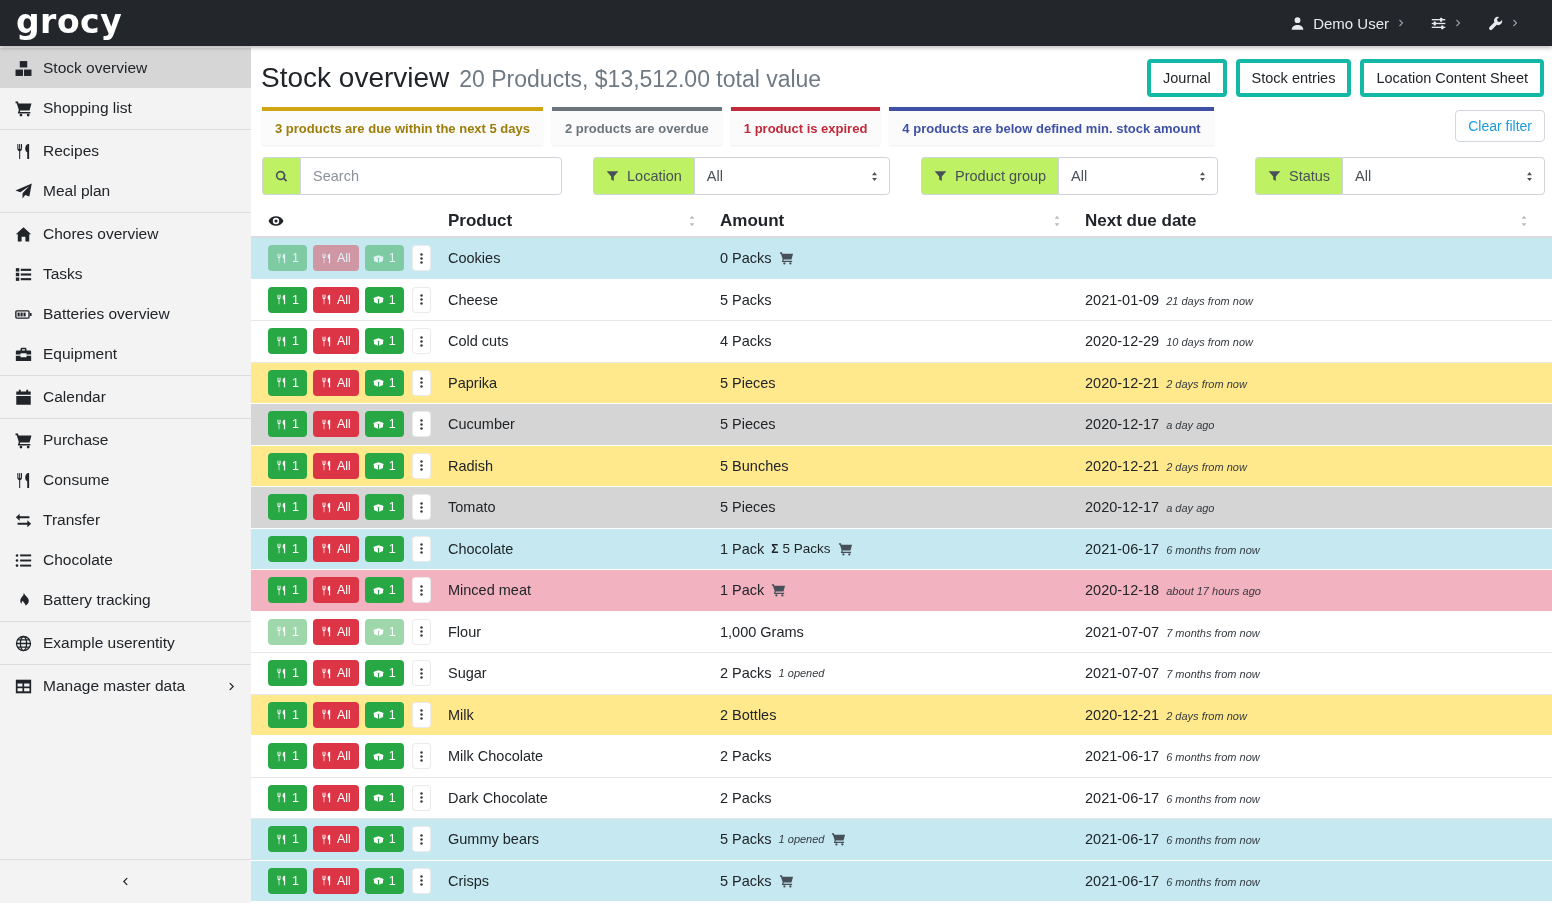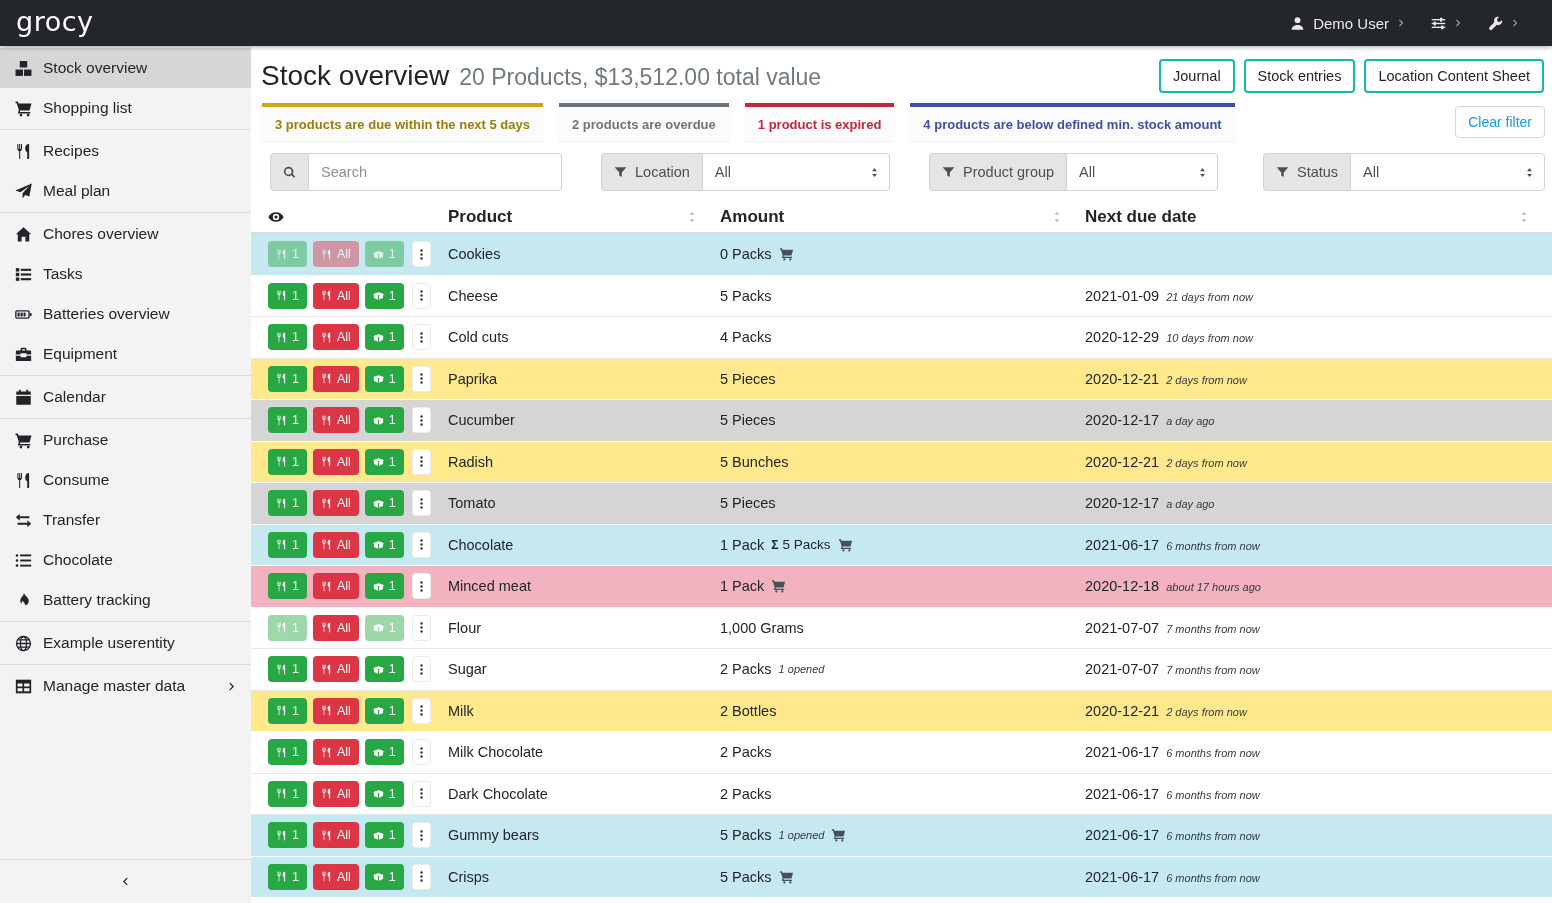--- a/index.html
+++ b/index.html
@@ -5,21 +5,21 @@
   * { box-sizing: border-box; margin: 0; padding: 0; }
   html, body { width: 1552px; height: 903px; overflow: hidden; background: #fff;
     font-family: "Liberation Sans", sans-serif; color: #212529; }
   svg { display: block; width: 100%; height: 100%; }
   .icon { display: inline-block; flex: none; }
   button { font-family: inherit; }
 
   
   .topbar { position: absolute; top: 0; left: 0; width: 1552px; height: 46px; background: #23272b;
     display: flex; align-items: center; justify-content: space-between; box-shadow: 0 2px 4px rgba(0,0,0,.25); z-index: 5; }
-  .logo { color: #fff; font-size: 27px; font-weight: 400; letter-spacing: .5px; padding: 0 0 3px 16px;
+  .logo { color: #fff; font-size: 33px; font-weight: 700; letter-spacing: .5px; padding: 0 0 3px 16px;
     font-family: "DejaVu Sans", sans-serif; }
   .tb-right { display: flex; align-items: center; gap: 26px; padding-right: 33px; }
   .tb-group { display: flex; align-items: center; gap: 8px; cursor: pointer; }
   .tb-icon { width: 15px; height: 15px; color: #e8eaed; }
   .tb-user-label { font-size: 15px; color: #e8eaed; }
   .chev { width: 8px; height: 12px; color: #9aa0a6; }
 
   
   .layout { position: absolute; top: 46px; left: 0; width: 1552px; height: 857px; display: flex; }
 
@@ -38,34 +38,34 @@
   .side-collapse .icon { width: 9px; height: 13px; color: #212529; }
 
   
   .main { flex: 1; display: flex; flex-direction: column; background: #fff; overflow: hidden; }
 
   .page-head { display: flex; align-items: center; justify-content: space-between; padding: 13px 8px 2px 10px; }
   .title-wrap { display: flex; align-items: baseline; gap: 10px; }
   .page-title { font-size: 28px; font-weight: 500; }
   .page-subtitle { font-size: 23px; color: #6f7a84; }
   .head-buttons { display: flex; gap: 9px; }
-  .btn-outline { background: #fff; border: 2px solid #14b8a6; color: #212529; font-size: 14.5px;
+  .btn-outline { background: #fff; border: 4px solid #14b8a6; color: #212529; font-size: 14.5px;
     padding: 7px 12px; border-radius: 4px; cursor: pointer; }
 
-  .banner-row { display: flex; align-items: center; gap: 16px; padding: 8px 7px 8px 11px; }
+  .banner-row { display: flex; align-items: center; gap: 9px; padding: 8px 7px 8px 11px; }
   .banner { border-top: 4px solid; background: #fbfbfb; box-shadow: 0 1px 2px rgba(0,0,0,.07);
     padding: 10px 13px 9px; font-size: 13px; font-weight: 700; cursor: pointer; white-space: nowrap; }
   .clear-filter { margin-left: auto; background: #fff; border: 1px solid #d2d8dd; color: #1d9bd8;
     font-size: 14px; padding: 7px 12px; border-radius: 4px; cursor: pointer; }
 
   .filters { display: flex; align-items: center; padding: 4px 7px 10px 11px; }
   .input-group { display: flex; height: 38px; }
-  .ig-prepend { background: #e5e5e5; border: 1px solid #ced4da; border-right: none;
+  .ig-prepend { background: #bef264; border: 1px solid #ced4da; border-right: none;
     border-radius: 4px 0 0 4px; display: flex; align-items: center; gap: 8px; padding: 0 12px;
-    color: #495057; font-size: 14.5px; margin-left: 8px; }
+    color: #495057; font-size: 14.5px; }
   .ig-prepend .icon { width: 13px; height: 13px; }
   .search-group { width: 300px; }
   .search-input { flex: 1; min-width: 0; border: 1px solid #ced4da; border-radius: 0 4px 4px 0;
     padding: 0 12px; font-size: 14.5px; color: #be185d; outline: none; }
   .search-input::placeholder { color: #8a9199; }
   .fg-location { width: 297px; margin-left: 31px; }
   .fg-product-group { width: 297px; margin-left: 31px; }
   .fg-status { width: 290px; margin-left: auto; }
   .select-box { flex: 1; border: 1px solid #ced4da; border-radius: 0 4px 4px 0; background: #fff;
     display: flex; align-items: center; justify-content: space-between; padding: 0 9px 0 12px;

